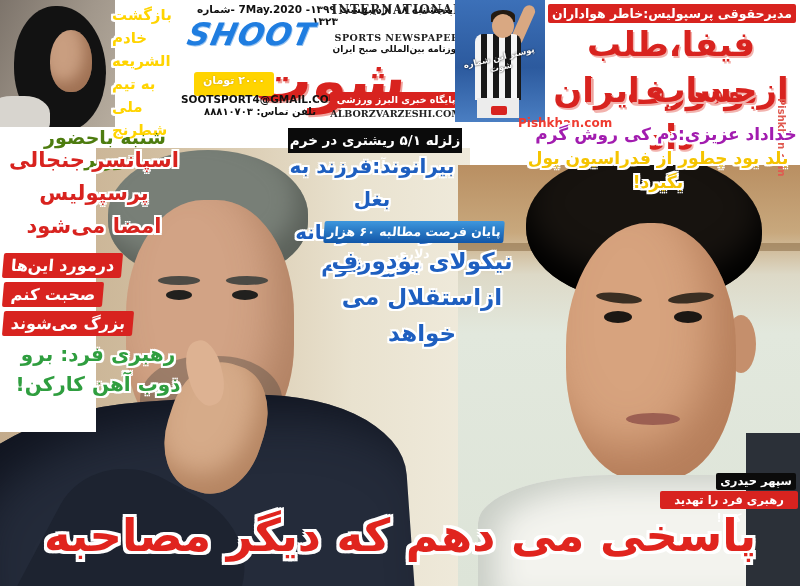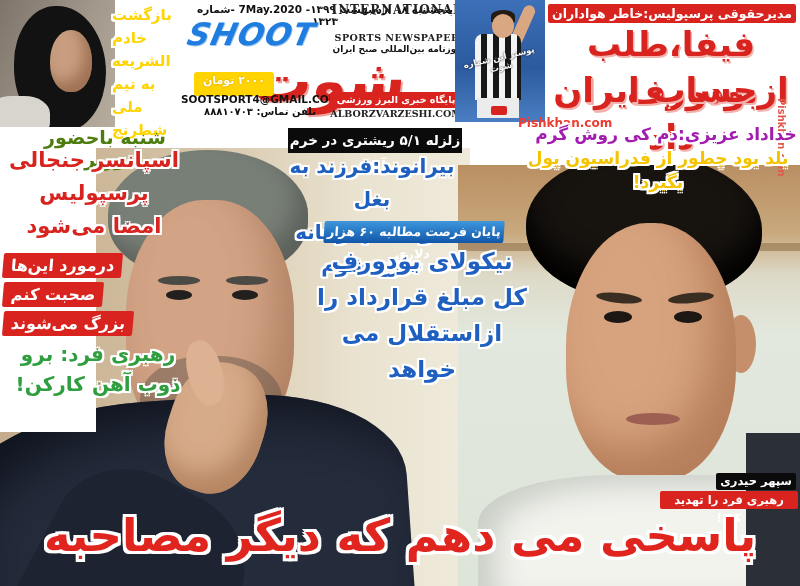--- a/index.html
+++ b/index.html
@@ -242,21 +242,20 @@
   </div>
 
   <div class="abs beiran rtl ow">
     <div>بیرانوند:فرزند به بغل</div>
     <div>نتوانستم ازخانه خارج شوم</div>
   </div>
 
   <div class="abs strip-bodurov ctr rtl">پایان فرصت مطالبه ۶۰ هزار دلاری</div>
   <div class="abs bodurov-lines rtl ow">
     <div>نیکولای بودورف</div>
-    <div>کل مبلغ قرارداد را</div>
     <div>ازاستقلال می خواهد</div>
   </div>
 
   <div class="abs heydari-name ctr rtl">سپهر حیدری</div>
   <div class="abs heydari-sub ctr rtl">رهبری فرد را تهدید کرد!</div>
 
   <div class="abs bottom-headline ctr rtl ow3">پاسخی می دهم که دیگر مصاحبه یادت برود</div>
 
 </div>
 

